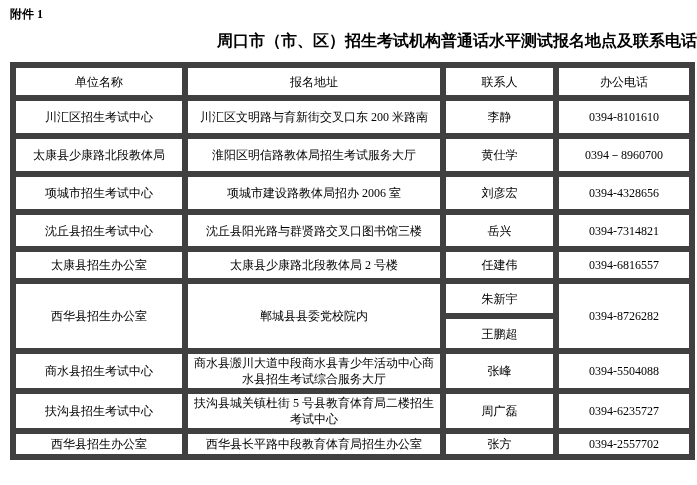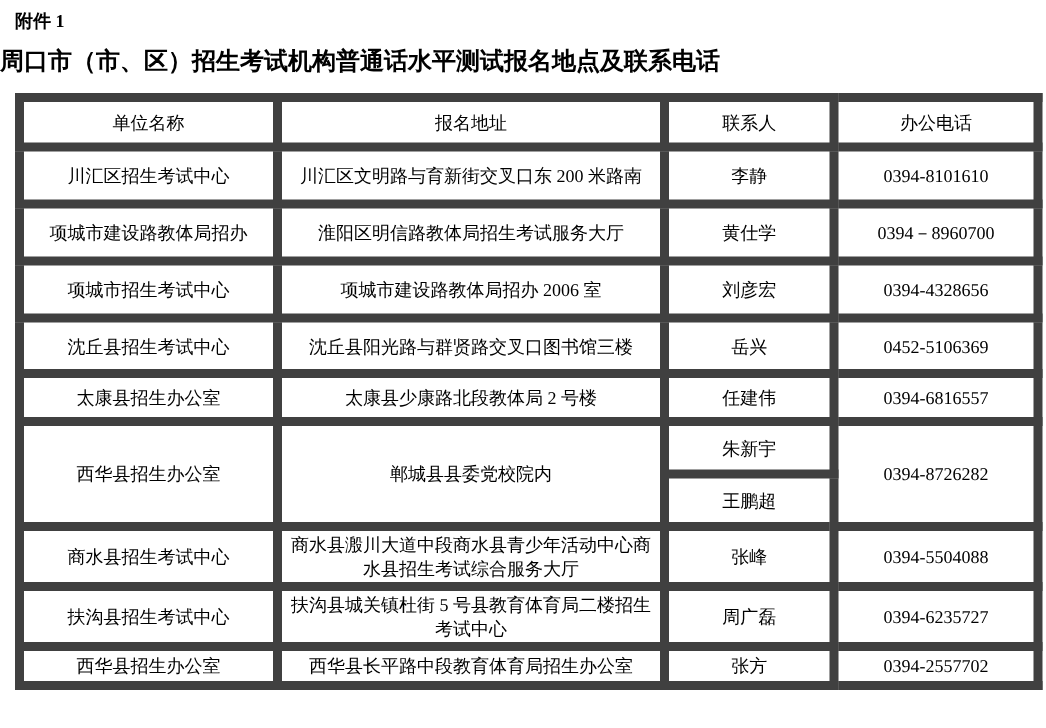--- a/index.html
+++ b/index.html
@@ -20,21 +20,21 @@
     left: 10px;
     top: 6px;
     font-size: 12px;
     font-weight: bold;
   }
   .doc-title {
     position: absolute;
     left: 0;
     right: 0;
     top: 31px;
-    text-align: left;
+    text-align: right;
     font-size: 16px;
     font-weight: bold;
     white-space: nowrap;
   }
   table.reg-table {
     position: absolute;
     left: 10px;
     top: 62px;
     width: 679px;
     border-collapse: collapse;
@@ -82,38 +82,38 @@
     </tr>
 
     <tr class="h40">
       <td>川汇区招生考试中心</td>
       <td>川汇区文明路与育新街交叉口东 200 米路南</td>
       <td>李静</td>
       <td>0394-8101610</td>
     </tr>
 
     <tr class="h40">
-      <td>项城市建设路教体局招办</td>
+      <td>太康县少康路北段教体局</td>
       <td>淮阳区明信路教体局招生考试服务大厅</td>
       <td>黄仕学</td>
       <td>0394－8960700</td>
     </tr>
 
     <tr class="h40">
       <td>项城市招生考试中心</td>
       <td>项城市建设路教体局招办 2006 室</td>
       <td>刘彦宏</td>
       <td>0394-4328656</td>
     </tr>
 
     <tr class="h39">
       <td>沈丘县招生考试中心</td>
       <td>沈丘县阳光路与群贤路交叉口图书馆三楼</td>
       <td>岳兴</td>
-      <td>0452-5106369</td>
+      <td>0394-7314821</td>
     </tr>
 
     <tr class="h34">
       <td>太康县招生办公室</td>
       <td>太康县少康路北段教体局 2 号楼</td>
       <td>任建伟</td>
       <td>0394-6816557</td>
     </tr>
 
     <tr class="h37">

